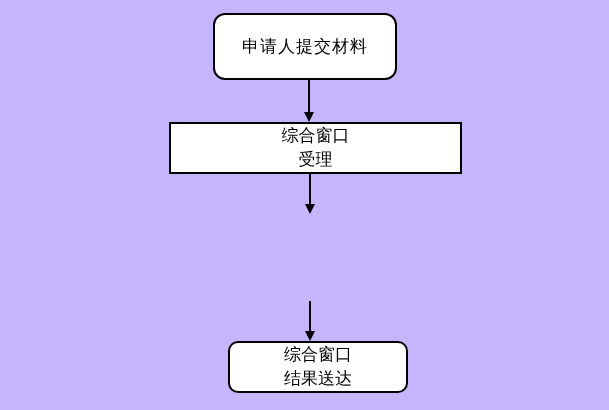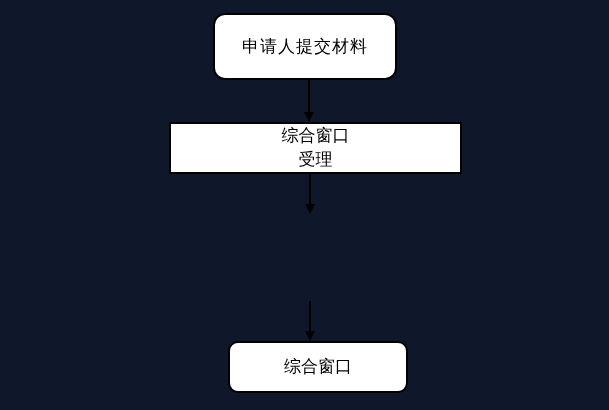--- a/index.html
+++ b/index.html
@@ -4,21 +4,21 @@
 <style>
   html, body {
     margin: 0;
     padding: 0;
     background: #ffffff;
   }
   .canvas {
     position: relative;
     width: 609px;
     height: 410px;
-    background: #0f172a;
+    background: #c4b5fd;
     overflow: hidden;
     font-family: "Liberation Serif", "DejaVu Serif", serif;
     color: #000000;
   }
   .node {
     position: absolute;
     box-sizing: border-box;
     border: 2px solid #000000;
     background: #ffffff;
     display: flex;
@@ -86,15 +86,16 @@
   </div>
 
 
   <div class="edge e3">
     <span class="shaft"></span>
     <span class="head"></span>
   </div>
 
   <div class="node result">
     <span class="line">综合窗口</span>
+    <span class="line">结果送达</span>
   </div>
 
 </div>
 
 </body></html>

